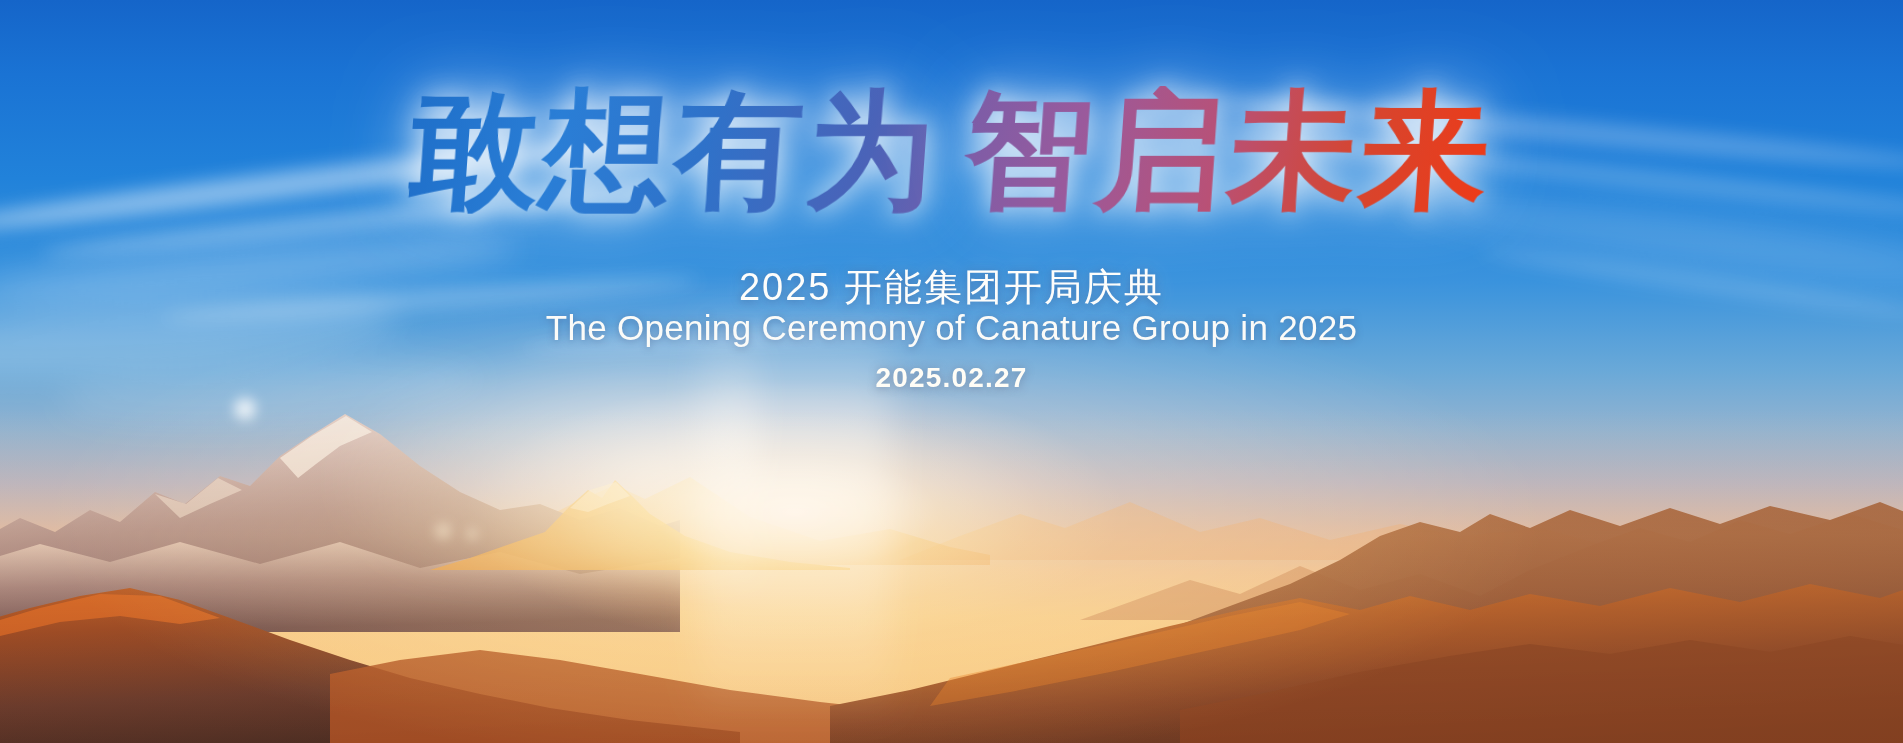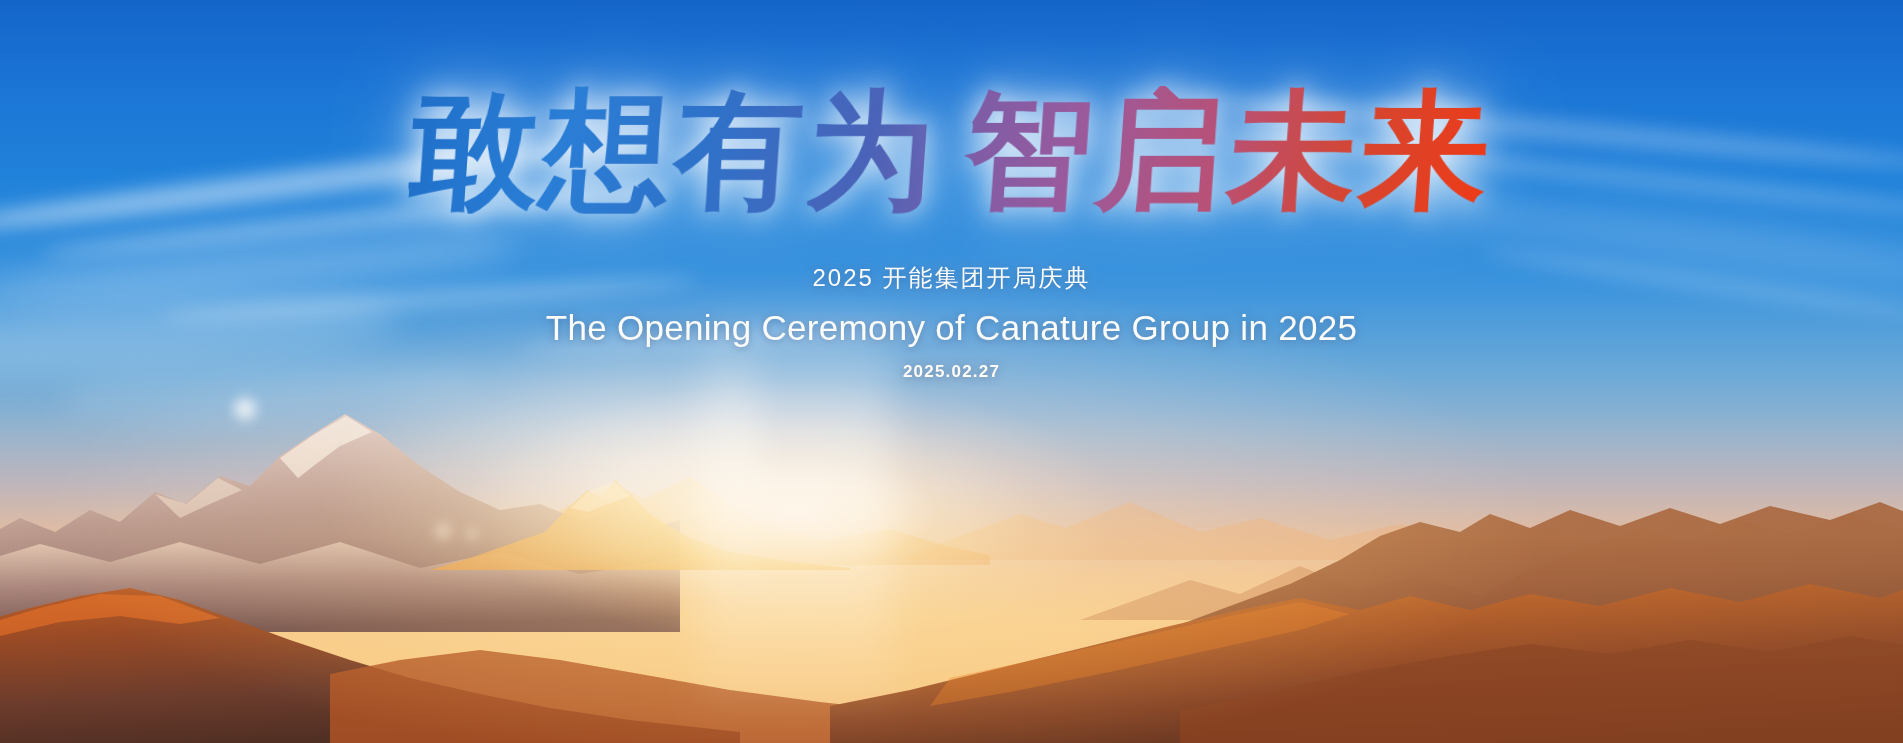--- a/index.html
+++ b/index.html
@@ -71,31 +71,31 @@
     background-image:linear-gradient(100deg,#1f6fc9 0%,#2a7ed6 28%,#2f72c9 55%,#4a63b8 85%,#6a5fae 100%);
     margin-right:26px;
   }
   #seg-b{
     background-image:linear-gradient(100deg,#7a5da8 0%,#9a5a9c 22%,#b85177 48%,#d6452f 74%,#ef3a16 100%);
   }
 
   
   #subtitle-cn{
     position:absolute;left:0;right:0;top:262px;text-align:center;
-    font-size:24px;color:#fdfdfb;letter-spacing:2px;
+    font-size:38px;color:#fdfdfb;letter-spacing:2px;
     text-shadow:0 1px 8px rgba(60,80,130,.55),0 0 22px rgba(255,255,255,.25);
   }
   #subtitle-en{
     position:absolute;left:0;right:0;top:308px;text-align:center;
     font-size:35px;color:#fbfbf8;letter-spacing:.3px;
     text-shadow:0 1px 7px rgba(70,85,130,.5);
   }
   #eventdate{
     position:absolute;left:0;right:0;top:362px;text-align:center;
-    font-size:17px;font-weight:bold;color:#fffdf6;letter-spacing:1.2px;
+    font-size:28px;font-weight:bold;color:#fffdf6;letter-spacing:1.2px;
     text-shadow:0 1px 8px rgba(90,90,120,.5);
   }
   
   #haze{
     background:linear-gradient(to bottom, rgba(255,200,130,0) 55%, rgba(255,196,120,.18) 72%, rgba(255,170,95,.13) 86%, rgba(230,120,60,.10) 100%);
     pointer-events:none;
   }
 </style>
 </head>
 <body>

